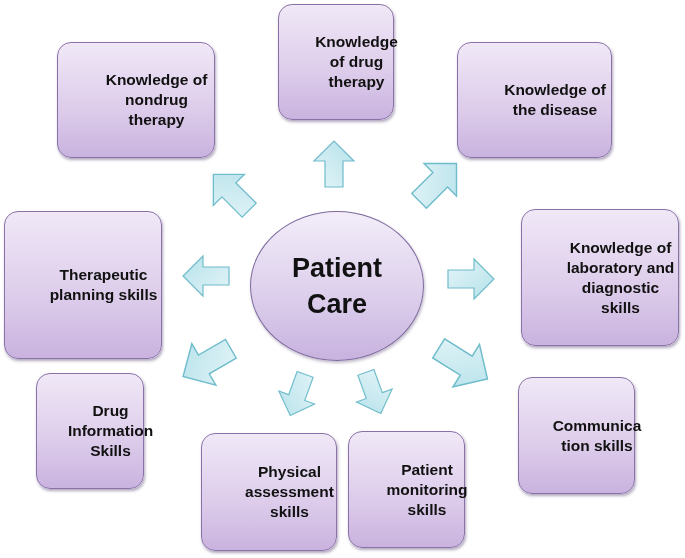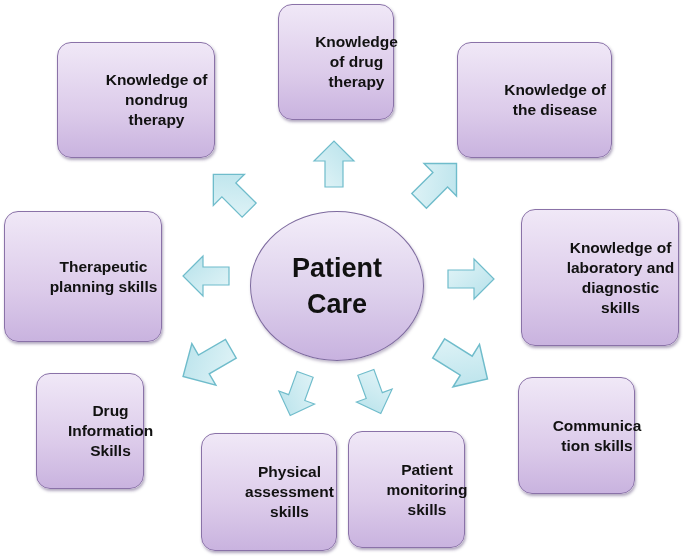--- a/index.html
+++ b/index.html
@@ -65,21 +65,21 @@
   <span>Knowledge
 of drug
 therapy</span>
 </div>
 
 <div class="box" style="left:457px;top:42px;width:155px;height:116px;">
   <span>Knowledge of
 the disease</span>
 </div>
 
-<div class="box" style="left:4px;top:211px;width:158px;height:131px;">
+<div class="box" style="left:4px;top:211px;width:158px;height:148px;">
   <span>Therapeutic
 planning skills</span>
 </div>
 
 <div class="box" style="left:521px;top:209px;width:158px;height:137px;">
   <span>Knowledge of
 laboratory and
 diagnostic skills</span>
 </div>
 

